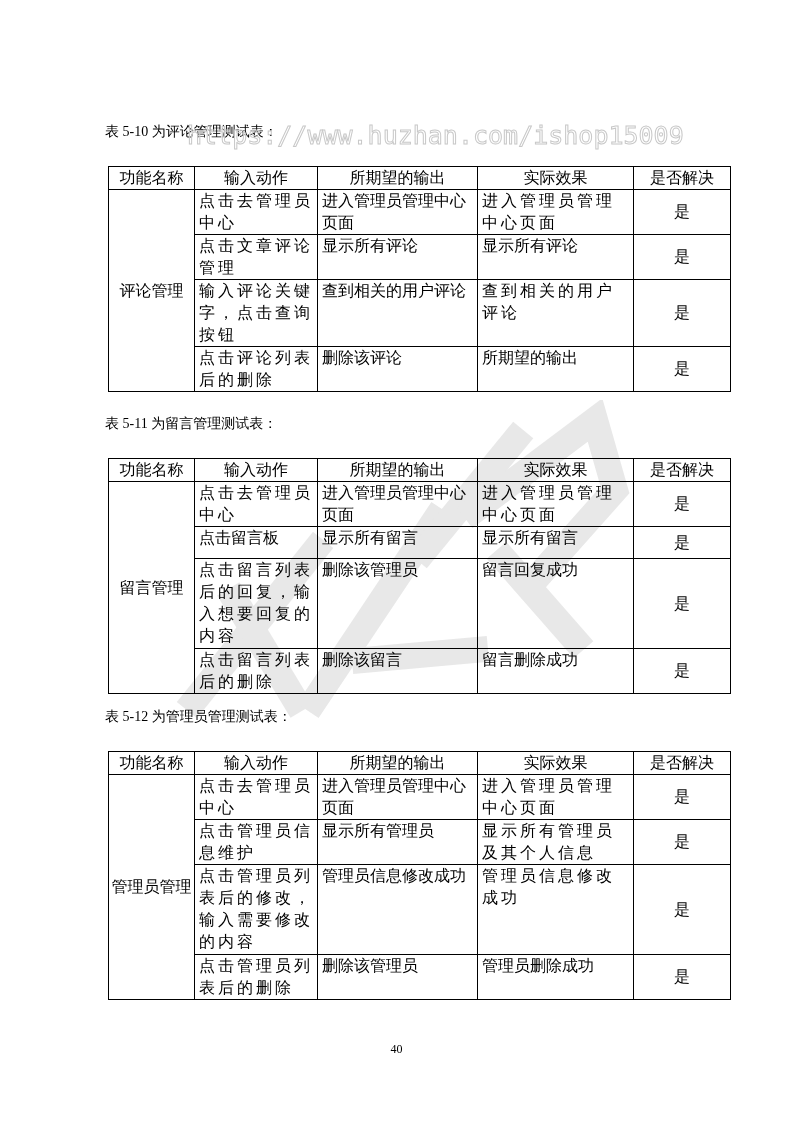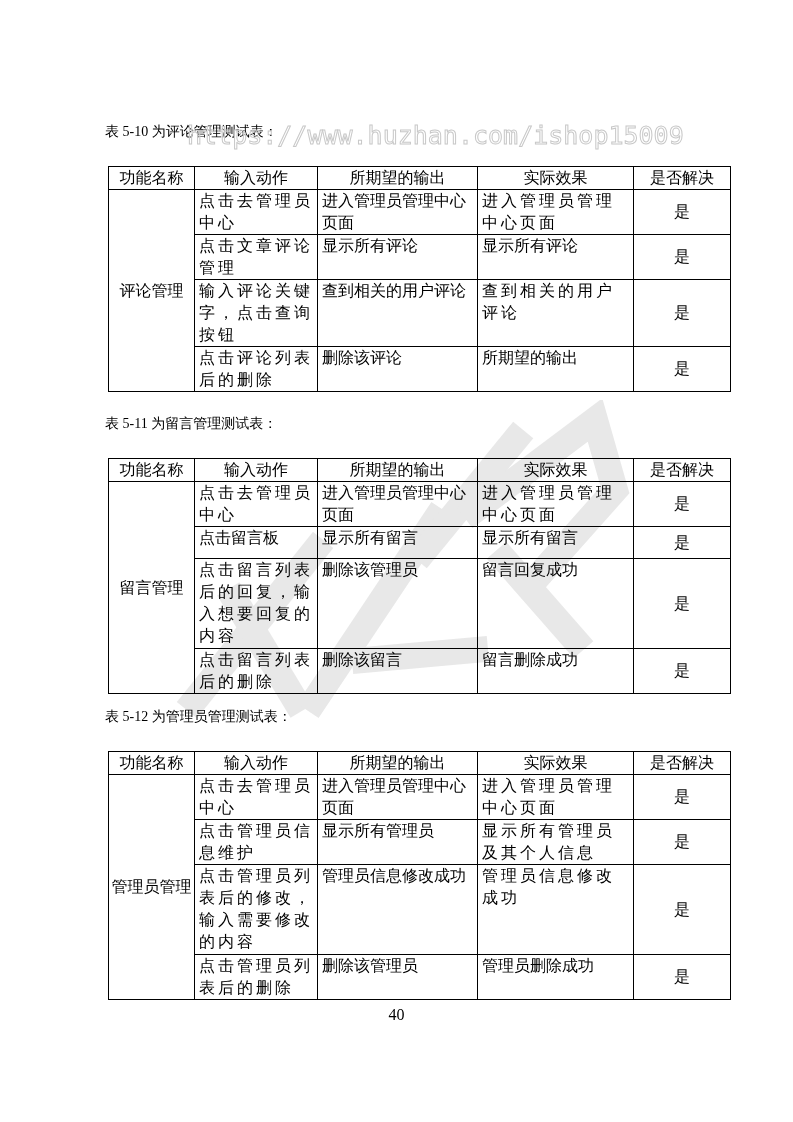--- a/index.html
+++ b/index.html
@@ -40,22 +40,22 @@
       font-family: "DejaVu Sans Mono", "Liberation Mono", monospace;
       font-size: 25px; color: rgba(255,255,255,0.2);
       -webkit-text-stroke: 1px #c8c8c8; letter-spacing: 0px; white-space: nowrap;
       pointer-events: none;
     }
     .watermark-big {
       position: absolute; left: 175px; top: 400px; width: 480px; height: 320px;
       pointer-events: none; opacity: 0.9;
     }
     .page-number {
-      position: absolute; left: 0; width: 793px; top: 1006px; text-align: center;
-      font-size: 16px; font-family: "Liberation Serif", serif;
+      position: absolute; left: 0; width: 793px; top: 1042px; text-align: center;
+      font-size: 12px; font-family: "Liberation Serif", serif;
     }
   </style>
 </head>
 <body>
 
 <div class="page">
 
   <svg class="watermark-big" viewBox="0 0 480 320">
     <g fill="none" stroke="#e6e6e6" stroke-width="26" stroke-linecap="square">
       <path d="M20 300 L140 150"></path>

